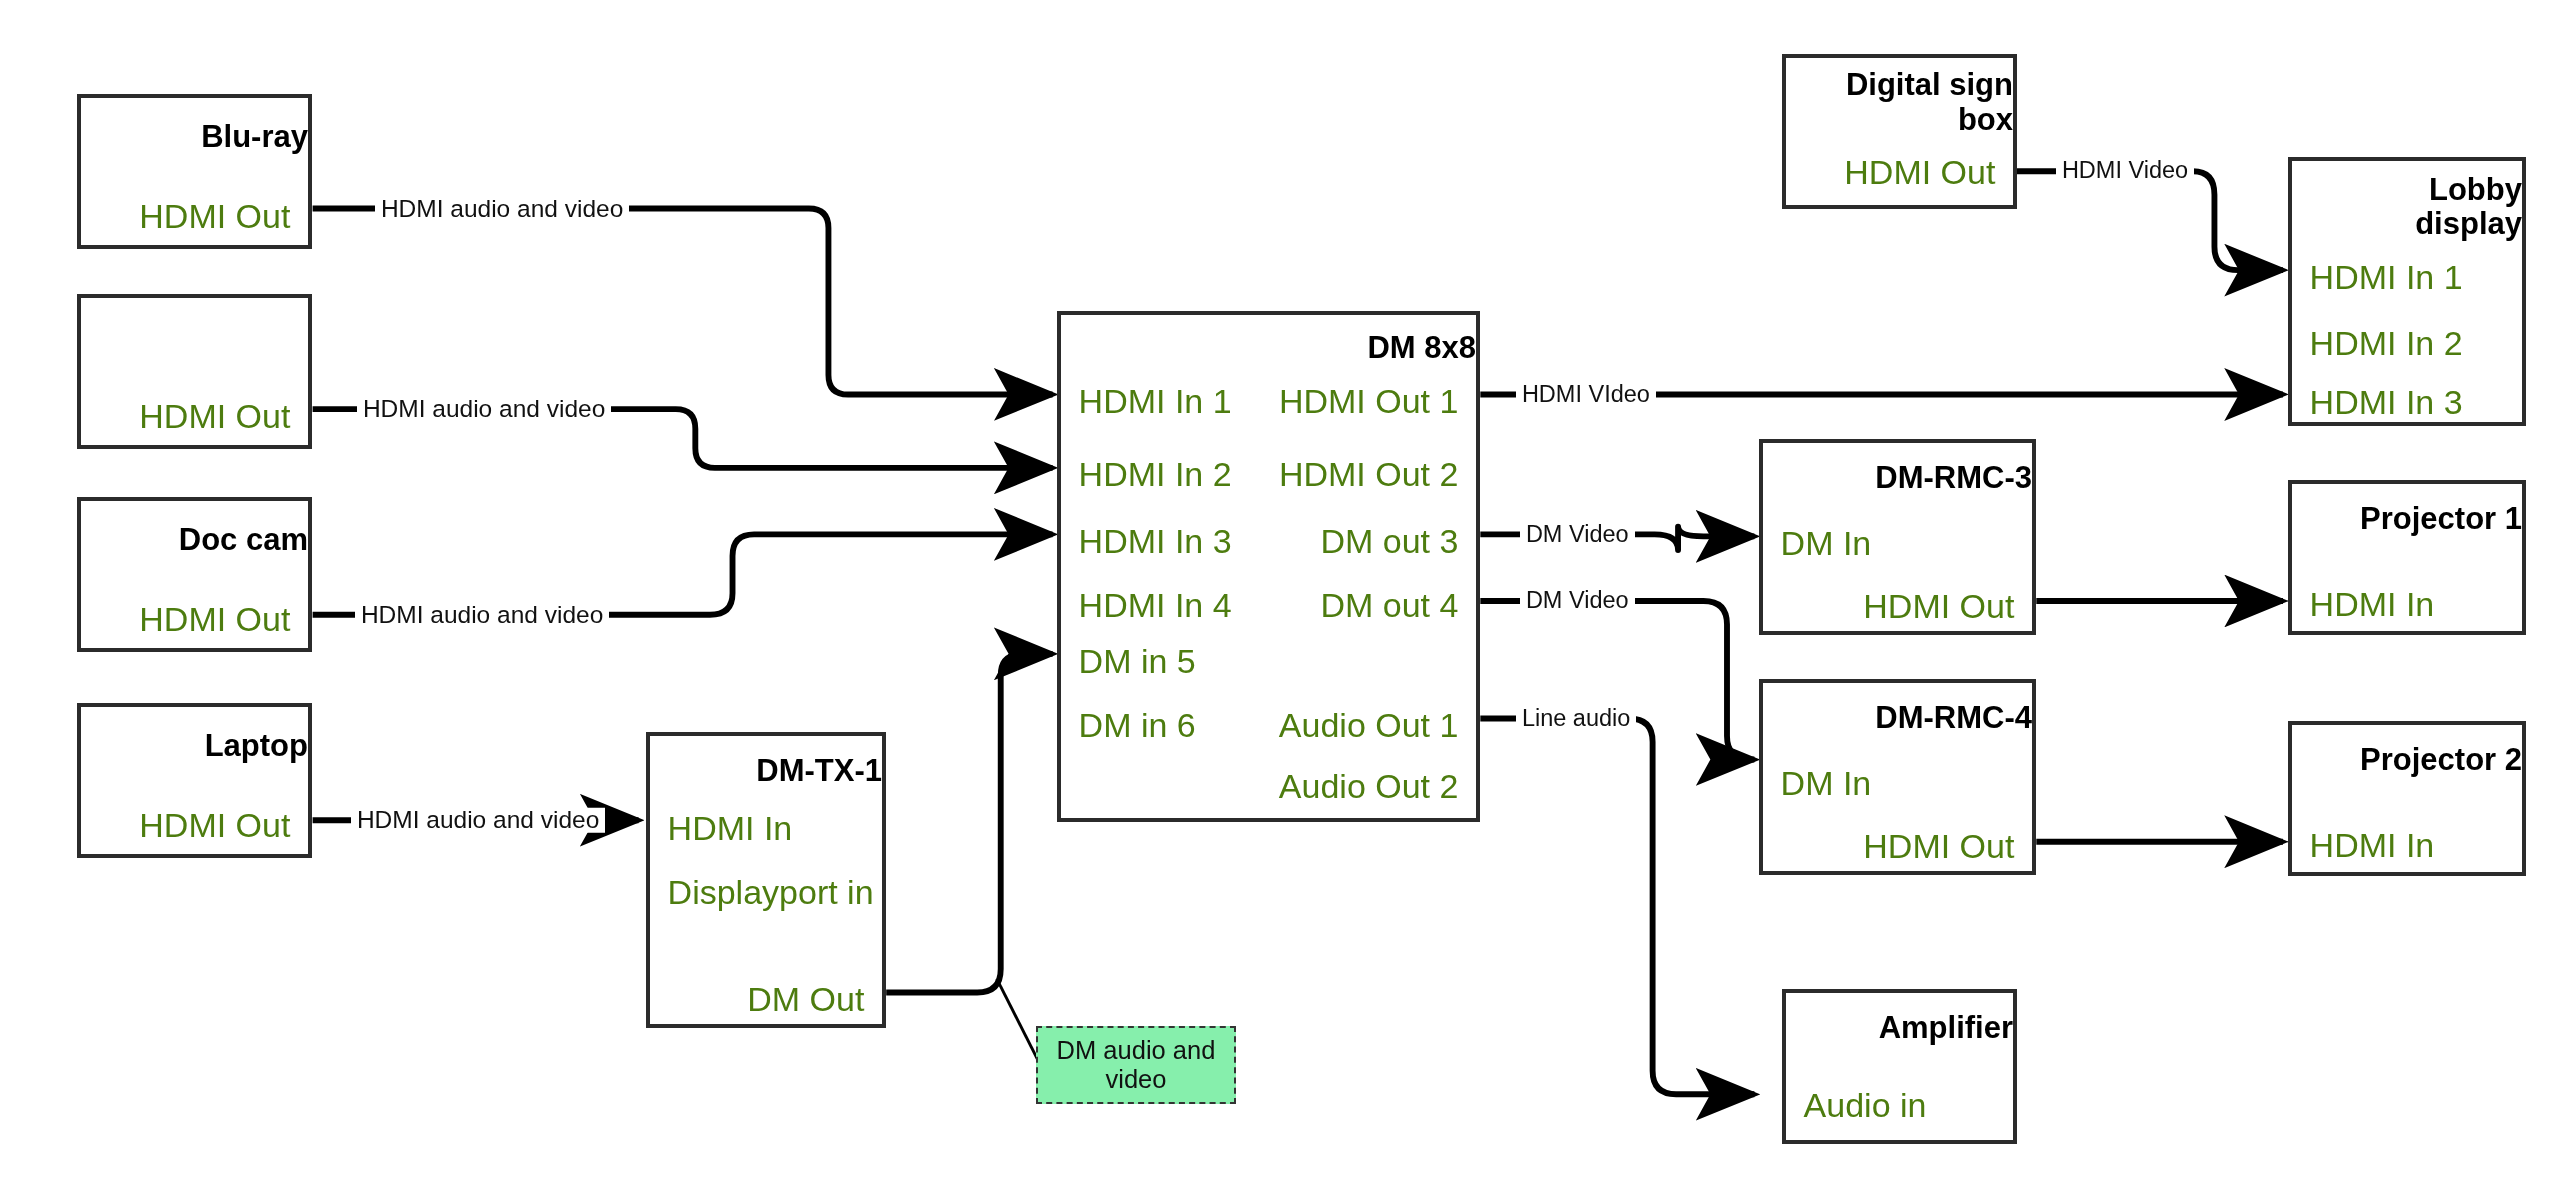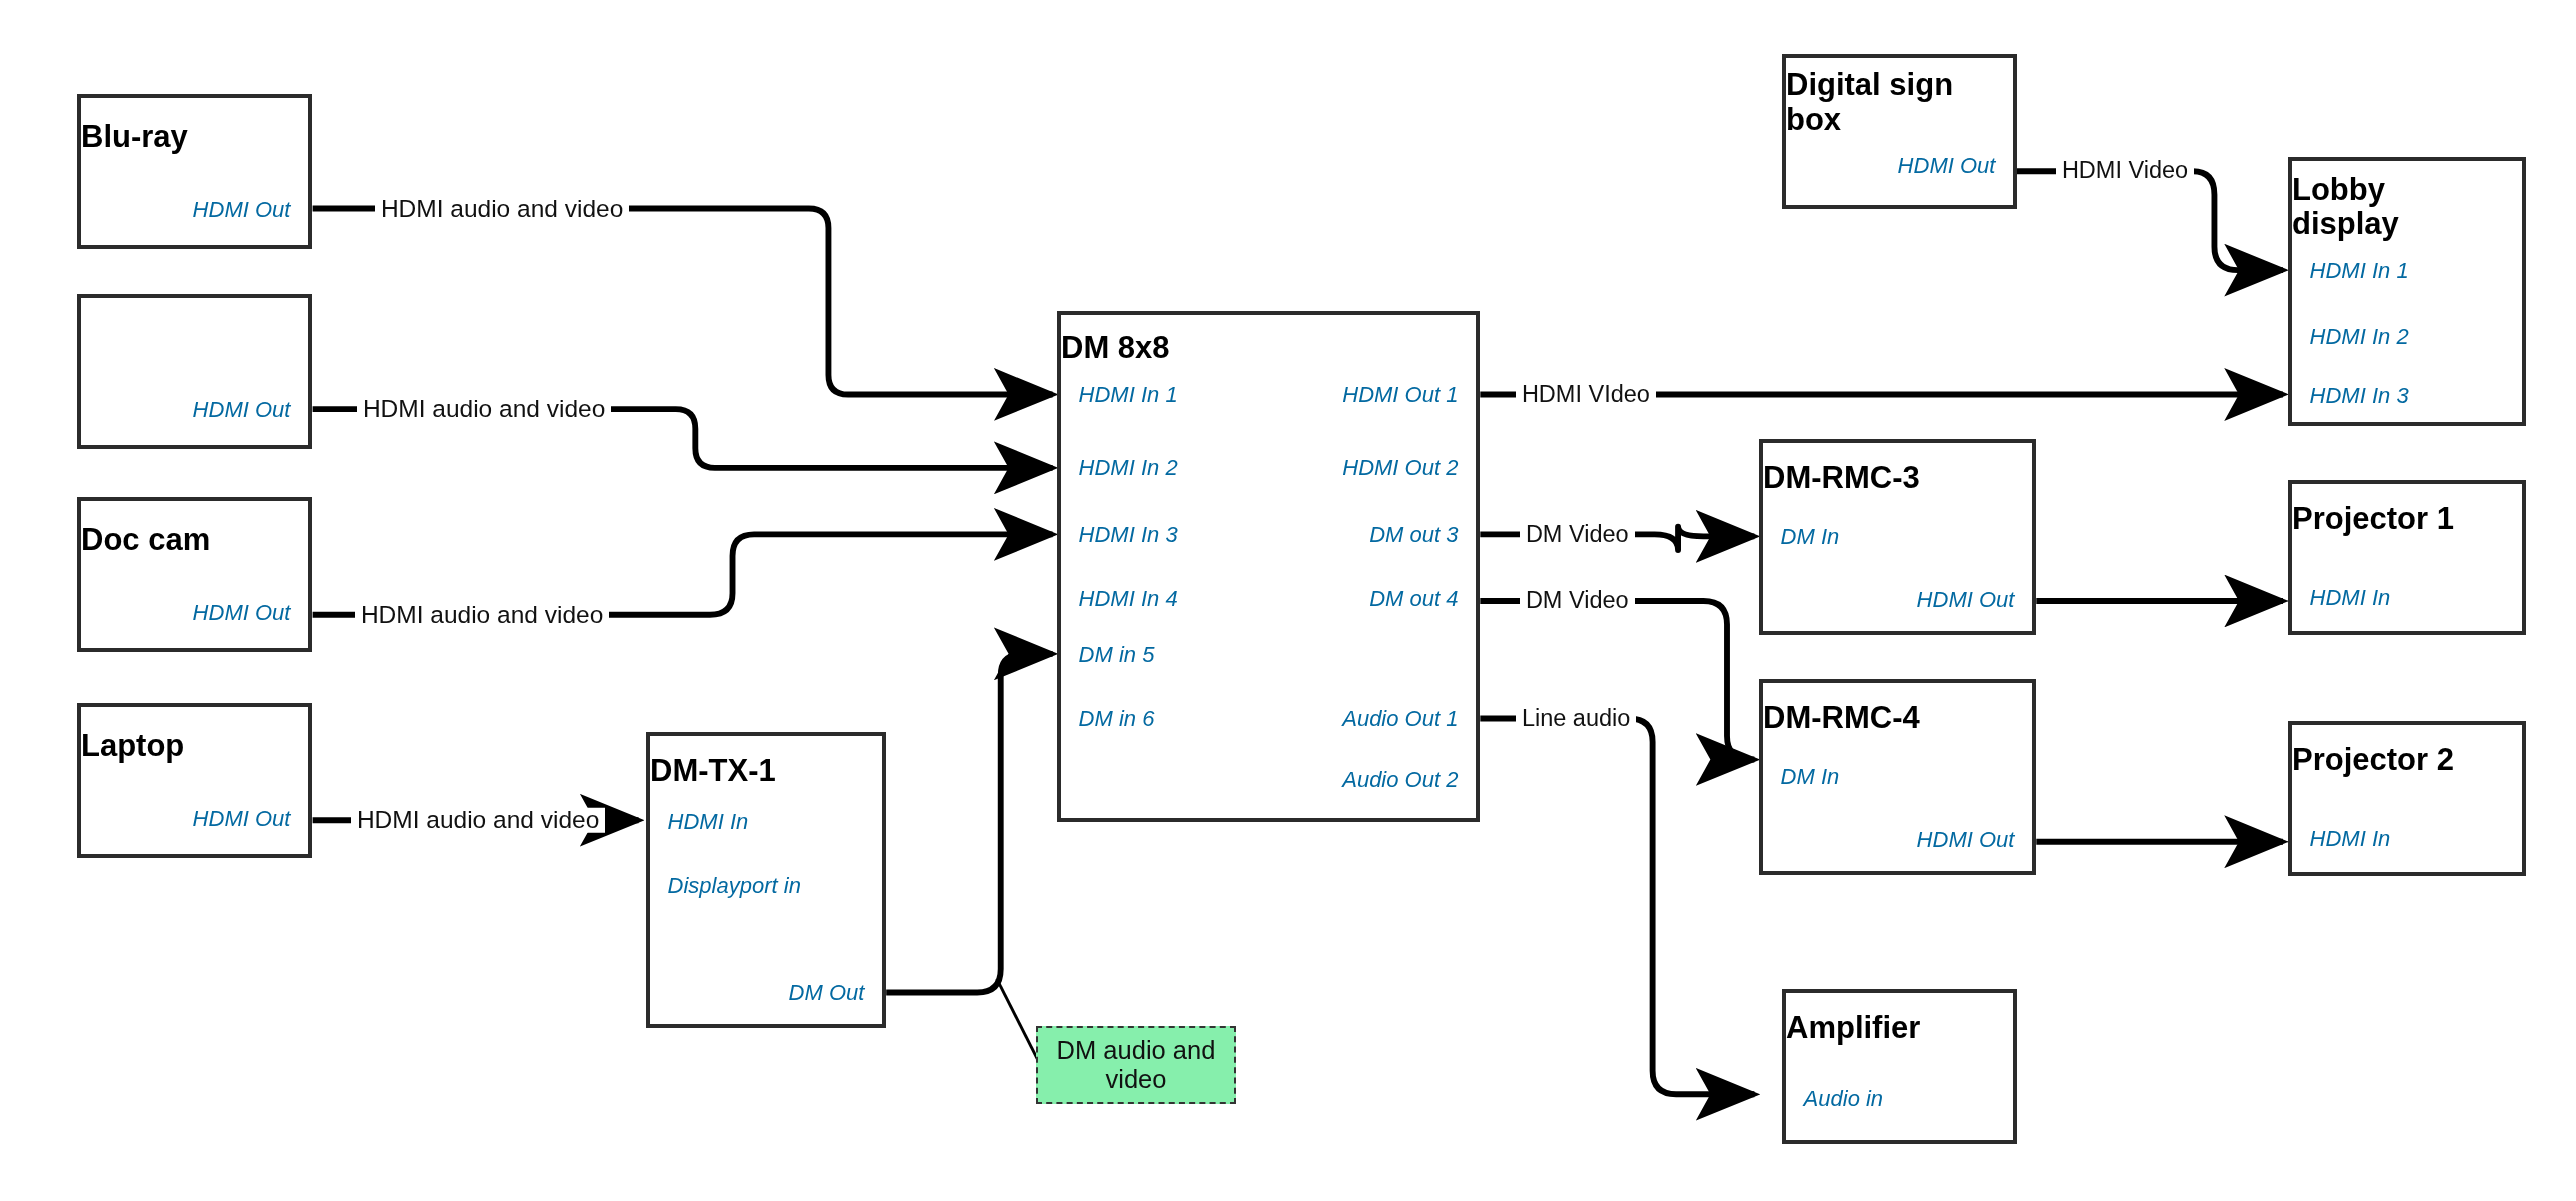--- a/index.html
+++ b/index.html
@@ -2,22 +2,22 @@
 <html><head>
 <meta charset="utf-8">
 <title>AV Signal Flow Diagram</title>
 <style>
   html,body{margin:0;padding:0;background:#ffffff;}
   body{font-family:"Liberation Sans", sans-serif;}
   #stage{position:relative;width:2576px;height:1201px;background:#ffffff;overflow:hidden;}
   svg.wires{position:absolute;left:0;top:0;width:2576px;height:1201px;pointer-events:none;}
 
   .node{position:absolute;box-sizing:border-box;background:#ffffff;border:4.9px solid #2b2b2b;}
-  .node .title{position:absolute;left:0;right:0;text-align:left;font-weight:bold;font-size:31px;color:#000;line-height:1.12;}
-  .port{position:absolute;font-size:22px;color:#0369a1;line-height:1.1;white-space:nowrap;font-style:italic;}
+  .node .title{position:absolute;left:0;right:0;text-align:right;font-weight:bold;font-size:31px;color:#000;line-height:1.12;}
+  .port{position:absolute;font-size:34px;color:#4d7c0f;line-height:1.1;white-space:nowrap;}
   .port.left{left:17.6px;text-align:left;}
   .port.right{right:17.6px;text-align:right;}
 
   .wirelabel{position:absolute;font-size:24.5px;color:#111;background:#ffffff;padding:0 5.9px;white-space:nowrap;line-height:1;transform:translateY(-50%);}
   .wirelabel.small{font-size:23.5px;}
 
   .callout{position:absolute;box-sizing:border-box;border:2px dashed #333;background:#86efac;
            display:flex;align-items:center;justify-content:center;text-align:center;
            font-size:25.5px;color:#111;line-height:1.15;padding:3.9px 7.8px;}
 </style>

